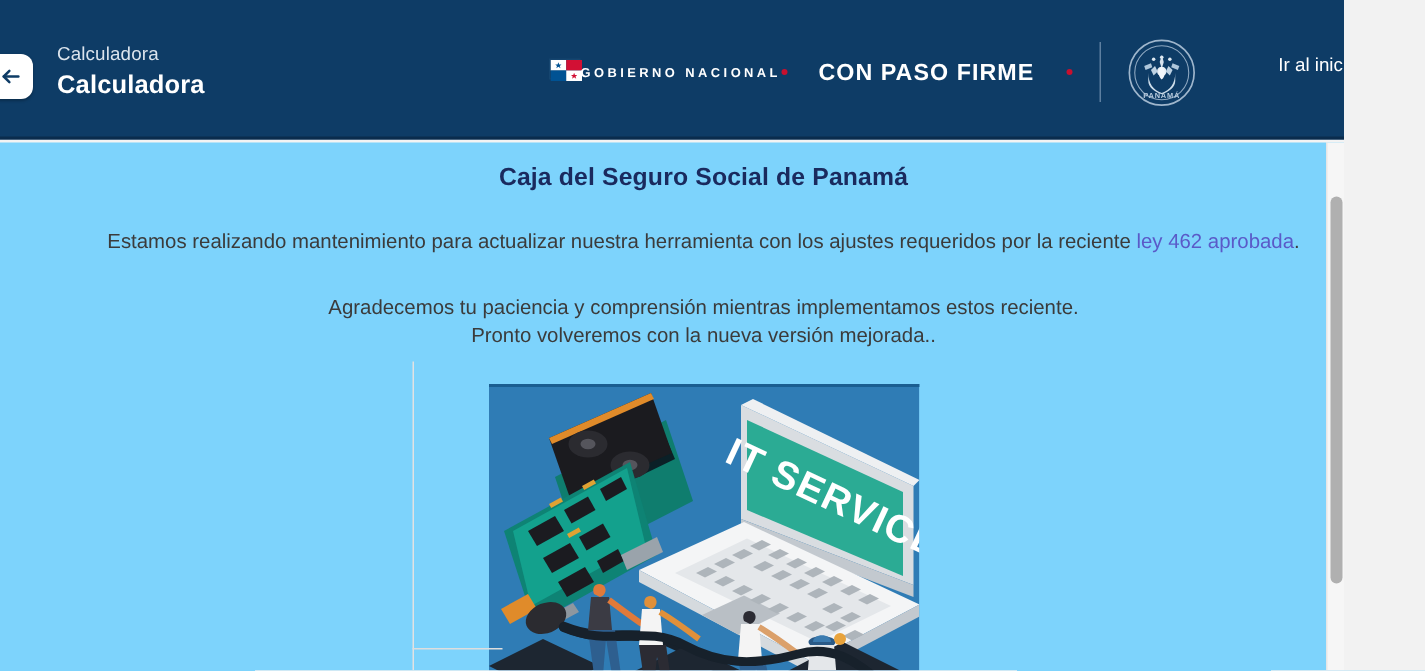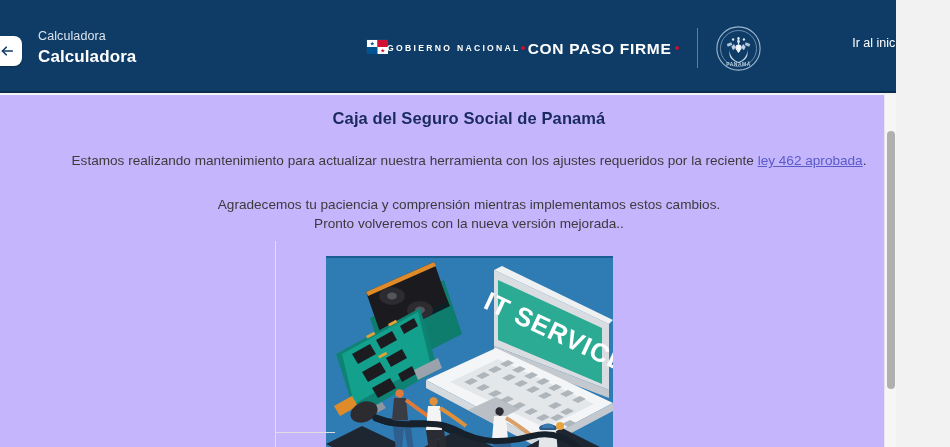--- a/index.html
+++ b/index.html
@@ -96,21 +96,21 @@
     color: #ffffff;
     font-size: 8.6px;
     font-weight: bold;
     letter-spacing: 2.3px;
     white-space: nowrap;
     line-height: 1.2;
   }
   .brand-line2-wrap {
     display: flex;
     align-items: center;
-    gap: 3px;
+    gap: 21px;
     margin-top: 1px;
     justify-content: flex-end;
   }
   .brand-line2 {
     color: #ffffff;
     font-size: 15.5px;
     font-weight: bold;
     letter-spacing: 0.7px;
     white-space: nowrap;
     line-height: 1.1;
@@ -159,21 +159,21 @@
     box-shadow: 0 1px 2px rgba(0,0,0,0.25);
   }
 
   
   .content {
     position: absolute;
     top: 95px;
     left: 0;
     width: 938px;
     height: 352px;
-    background: #c4b5fd;
+    background: #7dd3fc;
     overflow: hidden;
   }
 
   .page-title {
     text-align: center;
     color: #1a2a5e;
     font-size: 16.5px;
     font-weight: bold;
     margin: 14px 0 0 0;
     letter-spacing: 0.1px;
@@ -185,21 +185,20 @@
     font-size: 13.6px;
     margin: 0;
     line-height: 1.4;
   }
   .para-1 { margin-top: 23px; }
   .para-2 { margin-top: 25px; }
   .para-3 { }
 
   .law-link {
     color: #5a5ac8;
-    text-decoration: underline;
     cursor: pointer;
   }
 
   
   .illus-wrap {
     margin: 23px auto 0 auto;
     width: 287px;
     height: 200px;
     position: relative;
     overflow: hidden;
@@ -330,21 +329,21 @@
       </span>
     </div>
   </div>
 
   <div class="content">
 
     <h1 class="page-title">Caja del Seguro Social de Panamá</h1>
 
     <p class="para para-1"><span>Estamos realizando mantenimiento para actualizar nuestra herramienta con los ajustes requeridos por la reciente </span><a class="law-link">ley 462 aprobada</a><span>.</span></p>
 
-    <p class="para para-2">Agradecemos tu paciencia y comprensión mientras implementamos estos cambios.</p>
+    <p class="para para-2">Agradecemos tu paciencia y comprensión mientras implementamos estos reciente.</p>
 
     <p class="para para-3">Pronto volveremos con la nueva versión mejorada..</p>
 
     <div class="illus-wrap">
       <svg class="illus" viewBox="0 0 287 200">
 
         <rect x="0" y="0" width="287" height="200" fill="#2f7cb5"></rect>
 
         <polygon points="168,12 283,66 283,132 168,88" fill="#d9dde1"></polygon>
         <polygon points="168,12 176,8 287,62 283,66" fill="#eef0f2"></polygon>

